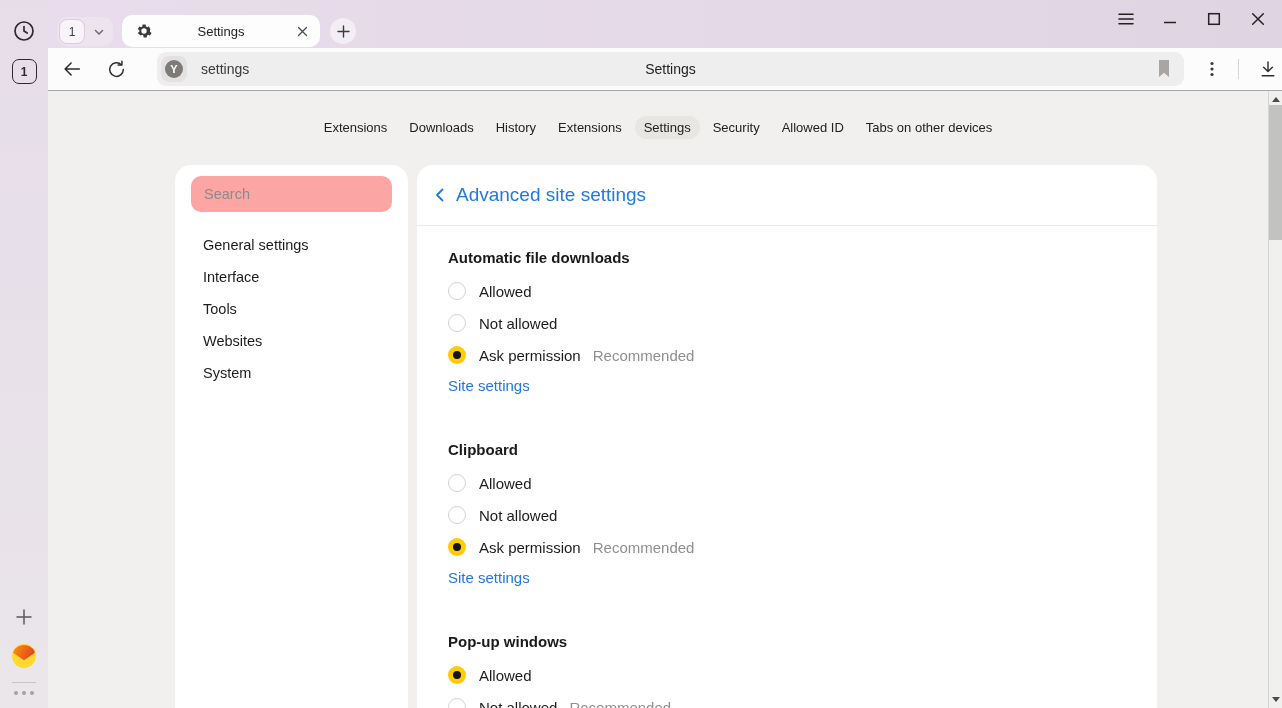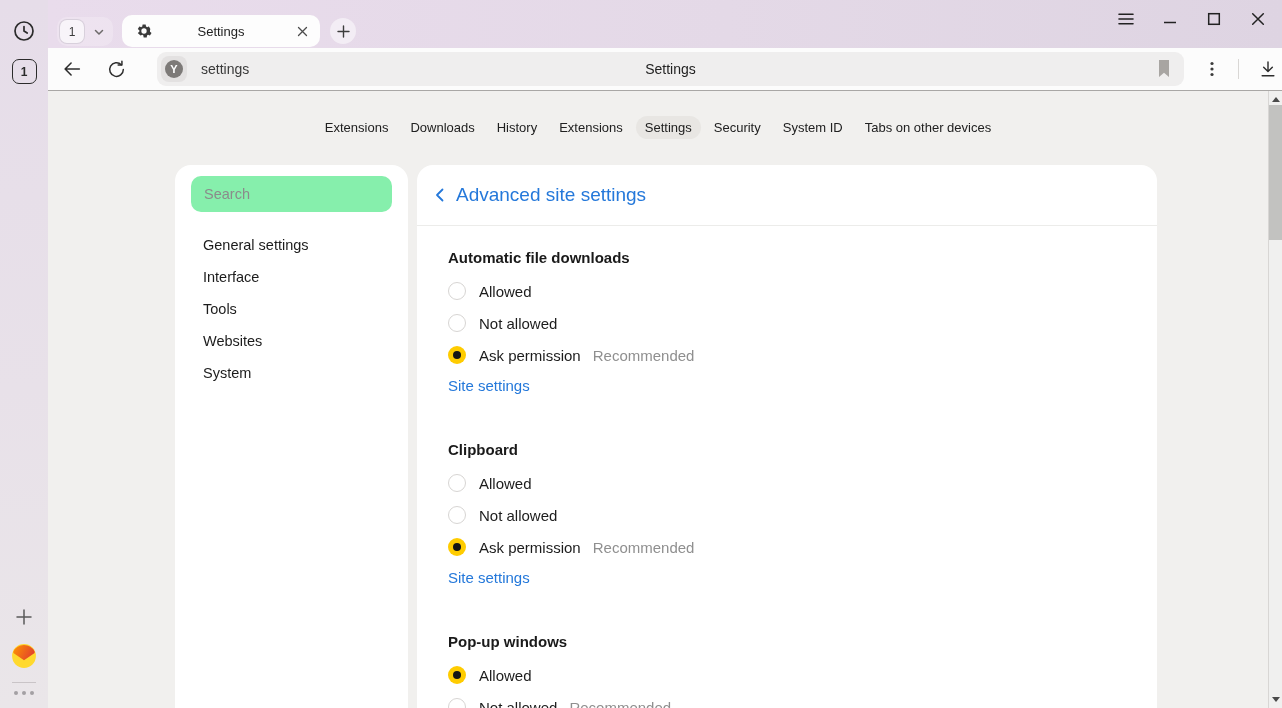--- a/index.html
+++ b/index.html
@@ -59,21 +59,21 @@
   .toolbar-sep { width:1px; height:20px; background:#d9d7d5; margin-left:12px; }
   .btn-download { margin-left:16px; }
 
   
   .content { position:absolute; left:48px; top:91px; width:1220px; height:617px; background:#f1f0ee; overflow:hidden; }
   .page-nav { display:flex; justify-content:center; gap:4px; margin-top:25px; }
   .nav-item { font-size:13px; color:#212121; padding:4px 9px; border-radius:13px; white-space:nowrap; cursor:default; }
   .nav-item.active { background:#e8e6e3; }
 
   .sidebar-card { position:absolute; left:127px; top:74px; width:233px; height:660px; background:#fff; border-radius:16px; }
-  .search-box { margin:11px 16px 0 16px; height:36px; background:#86efac; border-radius:10px; display:flex; align-items:center; }
+  .search-box { margin:11px 16px 0 16px; height:36px; background:#fca5a5; border-radius:10px; display:flex; align-items:center; }
   .search-input { border:none; outline:none; background:transparent; margin-left:13px; font-size:14.5px;
     font-family:"Liberation Sans", sans-serif; color:#1e1e1e; width:160px; }
   .search-input::placeholder { color:#8b8b8b; }
   .sidebar-items { margin-top:17px; }
   .sidebar-item { height:32px; display:flex; align-items:center; padding-left:28px; font-size:14.5px; color:#1c1c1c; }
 
   .main-card { position:absolute; left:369px; top:74px; width:740px; height:660px; background:#fff; border-radius:16px; }
   .card-header { height:61px; border-bottom:1px solid #ececea; display:flex; align-items:center; padding-left:14px; }
   .back-chevron { margin-right:7px; }
   .card-title { font-size:19px; color:var(--accent,#2478da); }
@@ -230,21 +230,21 @@
 </div>
 
 <div class="content">
   <nav class="page-nav" id="pageNav">
       <div class="nav-item">Extensions</div>
       <div class="nav-item">Downloads</div>
       <div class="nav-item">History</div>
       <div class="nav-item">Extensions</div>
       <div class="nav-item active">Settings</div>
       <div class="nav-item">Security</div>
-      <div class="nav-item">System ID</div>
+      <div class="nav-item">Allowed ID</div>
       <div class="nav-item">Tabs on other devices</div>
     </nav>
 
   <div class="sidebar-card">
     <div class="search-box">
       <input class="search-input" type="text" placeholder="Search" style="">
     </div>
     <div class="sidebar-items" id="sidebarItems">
         <div class="sidebar-item">General settings</div>
         <div class="sidebar-item">Interface</div>

